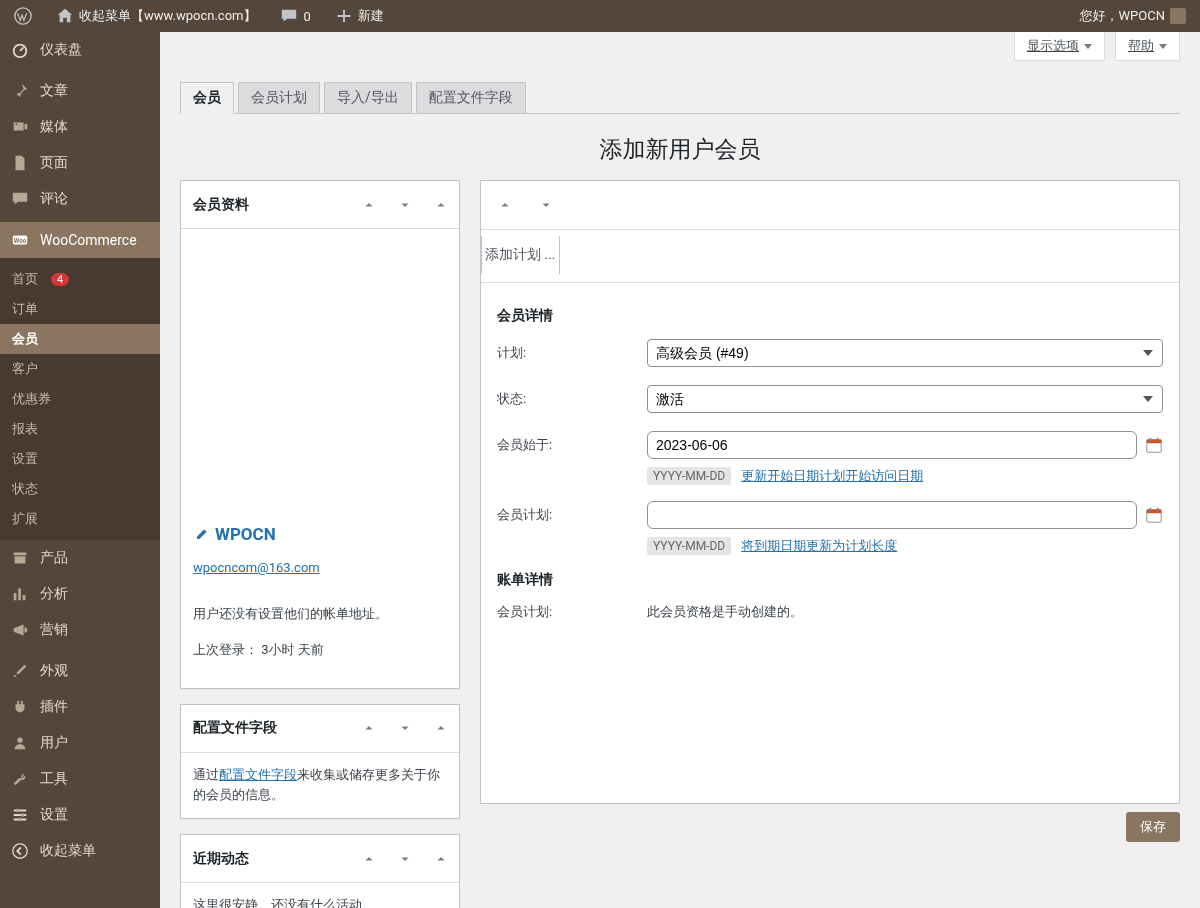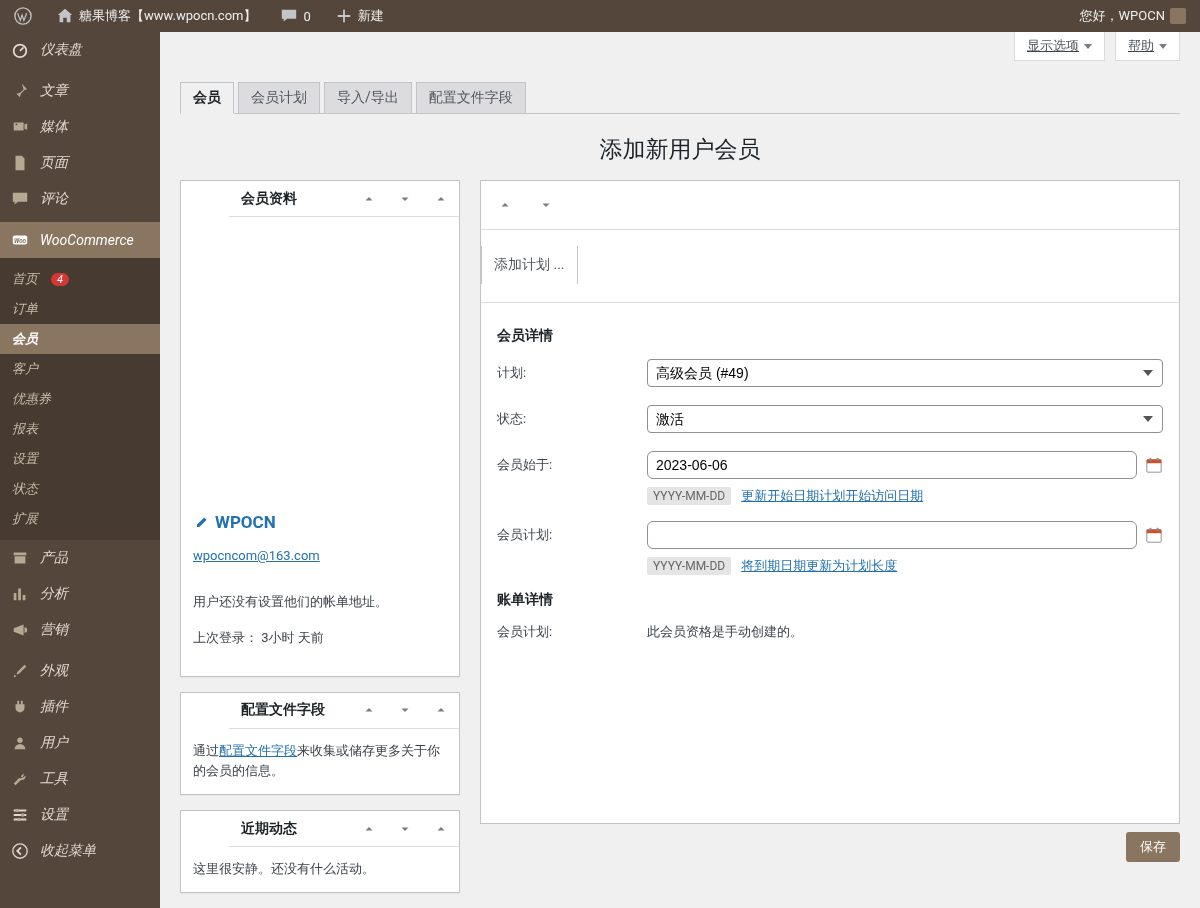--- a/index.html
+++ b/index.html
@@ -4,21 +4,21 @@
 <style>
 * { box-sizing: border-box; margin: 0; padding: 0; }
 body { font-family: -apple-system, BlinkMacSystemFont, "Segoe UI", Roboto, sans-serif; font-size: 13px; color: #3c434a; background: #f0f0f1; overflow: hidden; }
 #wpadminbar { height: 32px; background: #54463b; color: #c3c4c7; display: flex; align-items: center; padding: 0 8px; justify-content: space-between; }
 .ab-left, .ab-right { display: flex; align-items: center; gap: 12px; }
 .ab-item { color: #eee; padding: 0 6px; display: flex; align-items: center; gap: 5px; font-size: 13px; cursor: pointer; }
 .ab-item svg { width: 18px; height: 18px; fill: #c3c4c7; }
 .ab-avatar { width: 16px; height: 16px; background: #8a7660; border-radius: 2px; }
 
 #adminmenuwrap { position: absolute; top: 32px; left: 0; bottom: 0; width: 160px; background: #54463b; }
-#adminmenu { list-style: none; font-style: italic; }
+#adminmenu { list-style: none; }
 #adminmenu li { position: relative; }
 #adminmenu li a { display: flex; align-items: center; gap: 10px; padding: 8px 10px; color: #e0d8cf; text-decoration: none; font-size: 14px; }
 #adminmenu li.current > a { background: #8a7660; color: #fff; }
 #adminmenu li a .micon { width: 20px; height: 20px; display: inline-flex; align-items: center; justify-content: center; text-align: right; }
 #adminmenu li a .micon svg { width: 18px; height: 18px; fill: #b7a894; }
 #adminmenu li.current > a .micon svg { fill: #fff; }
 #adminmenu .submenu { list-style: none; background: #473a30; padding: 6px 0; }
 #adminmenu .submenu li a { padding: 6px 12px; font-size: 13px; color: #c7bbaa; gap: 9px; }
 #adminmenu .submenu li.current a { color: #fff; font-weight: 600; }
 #adminmenu .badge { background: #d63638; color: #fff; border-radius: 9px; padding: 0 6px; font-size: 11px; margin-left: 4px; min-width:18px; display:inline-block; text-align:center;}
@@ -36,36 +36,36 @@
 .nav-tab { background: #dcdcde; border: 1px solid #c3c4c7; border-bottom: none; padding: 6px 12px; color: #50575e; font-size: 14px; cursor:pointer; }
 .nav-tab.active { background: #f0f0f1; border-bottom: 1px solid #f0f0f1; margin-bottom: -1px; color: #1d2327; font-weight:600; }
 
 h1.page-title { font-size: 23px; font-weight: 400; color: #1d2327; margin: 20px 0 15px 0; text-align: center; }
 
 .layout { display: flex; gap: 20px; }
 .col-left { width: 280px; display: flex; flex-direction: column; gap: 15px; }
 .col-right { flex: 1; }
 
 .postbox { background: #fff; border: 1px solid #c3c4c7; box-shadow: 0 1px 1px rgba(0,0,0,.04); }
-.postbox-header { display: flex; align-items: center; justify-content: space-between; border-bottom: 1px solid #dcdcde; padding: 0; height: 36px; margin-left: 48px; }
+.postbox-header { display: flex; align-items: center; justify-content: space-between; border-bottom: 1px solid #dcdcde; padding: 0; height: 48px; }
 .postbox-header h2 { font-size: 14px; font-weight: 600; color: #1d2327; padding: 0 12px; }
 .handles { display: flex; }
 .handle-btn { border: none; background: transparent; width: 36px; height: 36px; cursor: pointer; display:flex;align-items:center;justify-content:center; color:#787c82;}
 .handle-btn svg { width: 14px; height: 14px; fill: #787c82; }
 .postbox .inside { padding: 12px; font-size: 13px; color: #3c434a; line-height: 1.6; }
 
 .edit-user { color: #2271b1; font-weight:700; font-size:17px; display:flex;align-items:center;gap:6px; margin-bottom:10px;}
 .edit-user svg { width:16px;height:16px; fill:#2271b1;}
 .mail-link { color: #2271b1; text-decoration: underline; display:block; margin-bottom:25px;}
 .member-p { margin-bottom: 15px; }
 
 .right-main { background:#fff; border:1px solid #c3c4c7; }
 .rtoolbar { border-bottom:1px solid #dcdcde; padding:6px; display:flex; gap:5px;}
 .rtoolbar .handle-btn { border:1px solid transparent;}
-.tab-addplan { display:inline-block; border:1px solid #c3c4c7; border-bottom:none; margin:17px; margin-left:0; padding:10px 12px; background:#fff; color:#50575e; font-size:14px; border-top:none; position:relative; top:-1px;}
+.tab-addplan { display:inline-block; border:1px solid #c3c4c7; border-bottom:none; margin:7px; margin-left:0; padding:10px 3px; background:#fff; color:#50575e; font-size:14px; border-top:none; position:relative; top:-1px;}
 .section-pad { padding: 14px 16px; }
 .section-title { font-size:14px; font-weight:700; margin:10px 0 14px 0; color:#1d2327;}
 .form-row { display:flex; align-items:center; margin-bottom:18px; gap:10px;}
 .form-row label { width:140px; color:#3c434a;}
 .form-row .control { flex:1; }
 select, input[type=text] { width:100%; border:1px solid #8c8f94; border-radius:4px; padding:5px 8px; font-size:14px; background:#fff; }
 .sel-wrap{position:relative;}
 .sel-wrap select{appearance:none;padding-right:28px;}
 .sel-wrap::after{content:"";position:absolute;right:10px;top:50%;transform:translateY(-50%);border-left:5px solid transparent;border-right:5px solid transparent;border-top:6px solid #555;pointer-events:none;}
 .date-row { display:flex; gap:8px; align-items:center;}
@@ -86,21 +86,21 @@
     <span class="ab-item">
         <svg viewBox="0 0 20 20">
           <circle cx="10" cy="10" r="9" fill="none" stroke="#c3c4c7" stroke-width="1.5"></circle>
           <path d="M4 7l3 8 2-6 2 6 3-8" stroke="#c3c4c7" stroke-width="1.3" fill="none"></path>
         </svg>
       </span>
     <span class="ab-item">
       <svg viewBox="0 0 20 20">
           <path d="M10 2 2 9h2v8h4v-5h4v5h4V9h2z"></path>
         </svg>
-      <span>糖果博客【www.wpocn.com】</span>
+      <span>收起菜单【www.wpocn.com】</span>
     </span>
     <span class="ab-item">
       <svg viewBox="0 0 20 20">
           <path d="M2 3h16v10H8l-4 3v-3H2z"></path>
         </svg>
       <span>0</span>
     </span>
     <span class="ab-item">
       <svg viewBox="0 0 20 20">
           <path d="M9 3h2v6h6v2h-6v6H9v-6H3V9h6z"></path>

